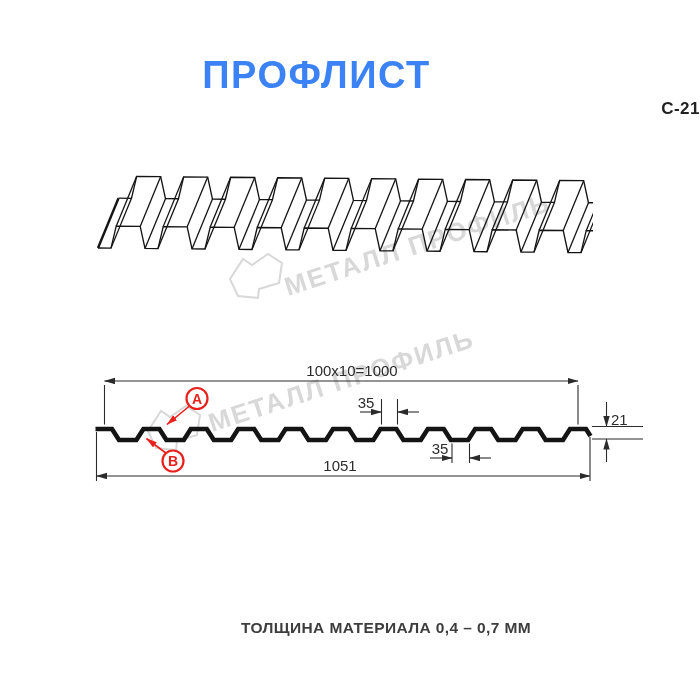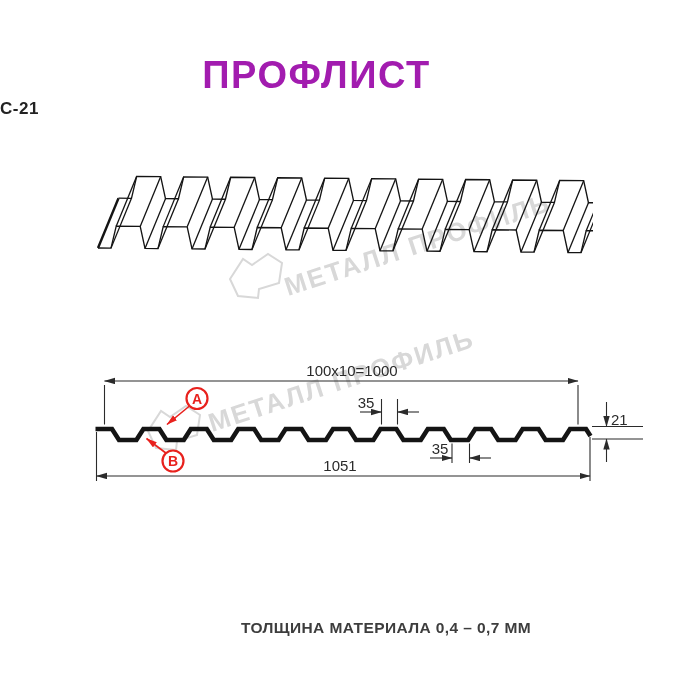--- a/index.html
+++ b/index.html
@@ -1,20 +1,20 @@
 <!DOCTYPE html>
 <html><head>
 <meta charset="utf-8">
 <style>
   html,body{margin:0;padding:0;background:#ffffff;}
   body{width:700px;height:700px;position:relative;overflow:hidden;
        font-family:"Liberation Sans", sans-serif;}
   .title{position:absolute;top:54px;left:0;width:633px;text-align:center;
-         font-size:38px;font-weight:bold;letter-spacing:1.5px;color:#a21caf;}
-  .subtitle{position:absolute;top:99px;left:0;width:700px;text-align:left;
+         font-size:38px;font-weight:bold;letter-spacing:1.5px;color:#3b82f6;}
+  .subtitle{position:absolute;top:99px;left:0;width:700px;text-align:right;
          font-size:17px;font-weight:bold;letter-spacing:.5px;color:#222;}
   .footer{position:absolute;top:619px;left:0;width:700px;text-align:center;
          font-size:15.5px;font-weight:bold;letter-spacing:.4px;color:#3d3d3d;margin-left:36px;}
   svg.stage{position:absolute;left:0;top:0;}
   text{font-family:"Liberation Sans", sans-serif;}
   .dimtxt{font-size:15px;fill:#2b2b2b;}
   .redtxt{font-size:14px;font-weight:bold;fill:#e8211d;}
   .wm{font-size:26px;font-weight:bold;fill:#d8d8d8;}
 </style>
 </head>

